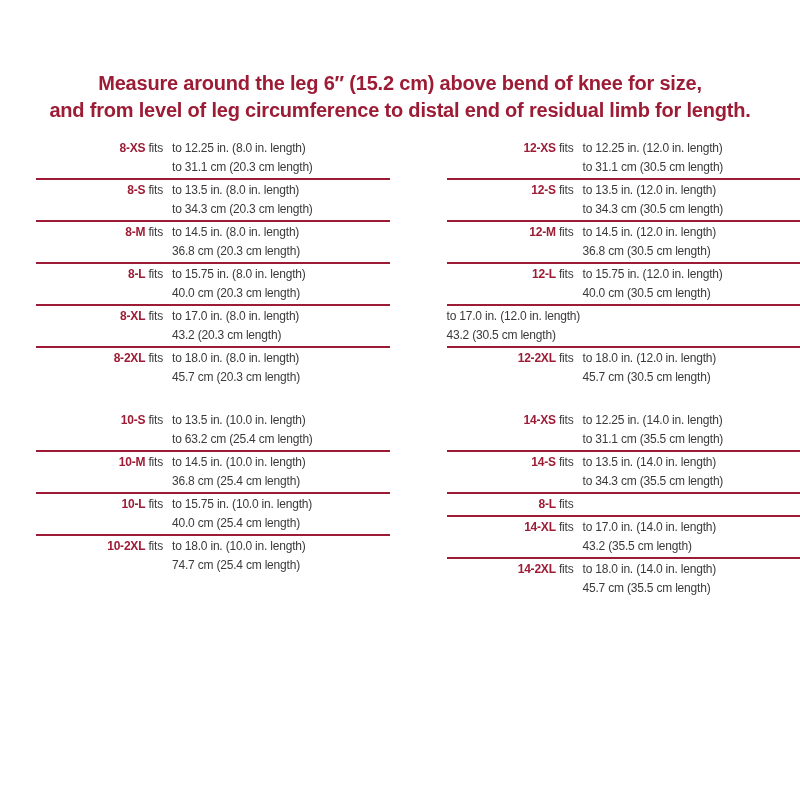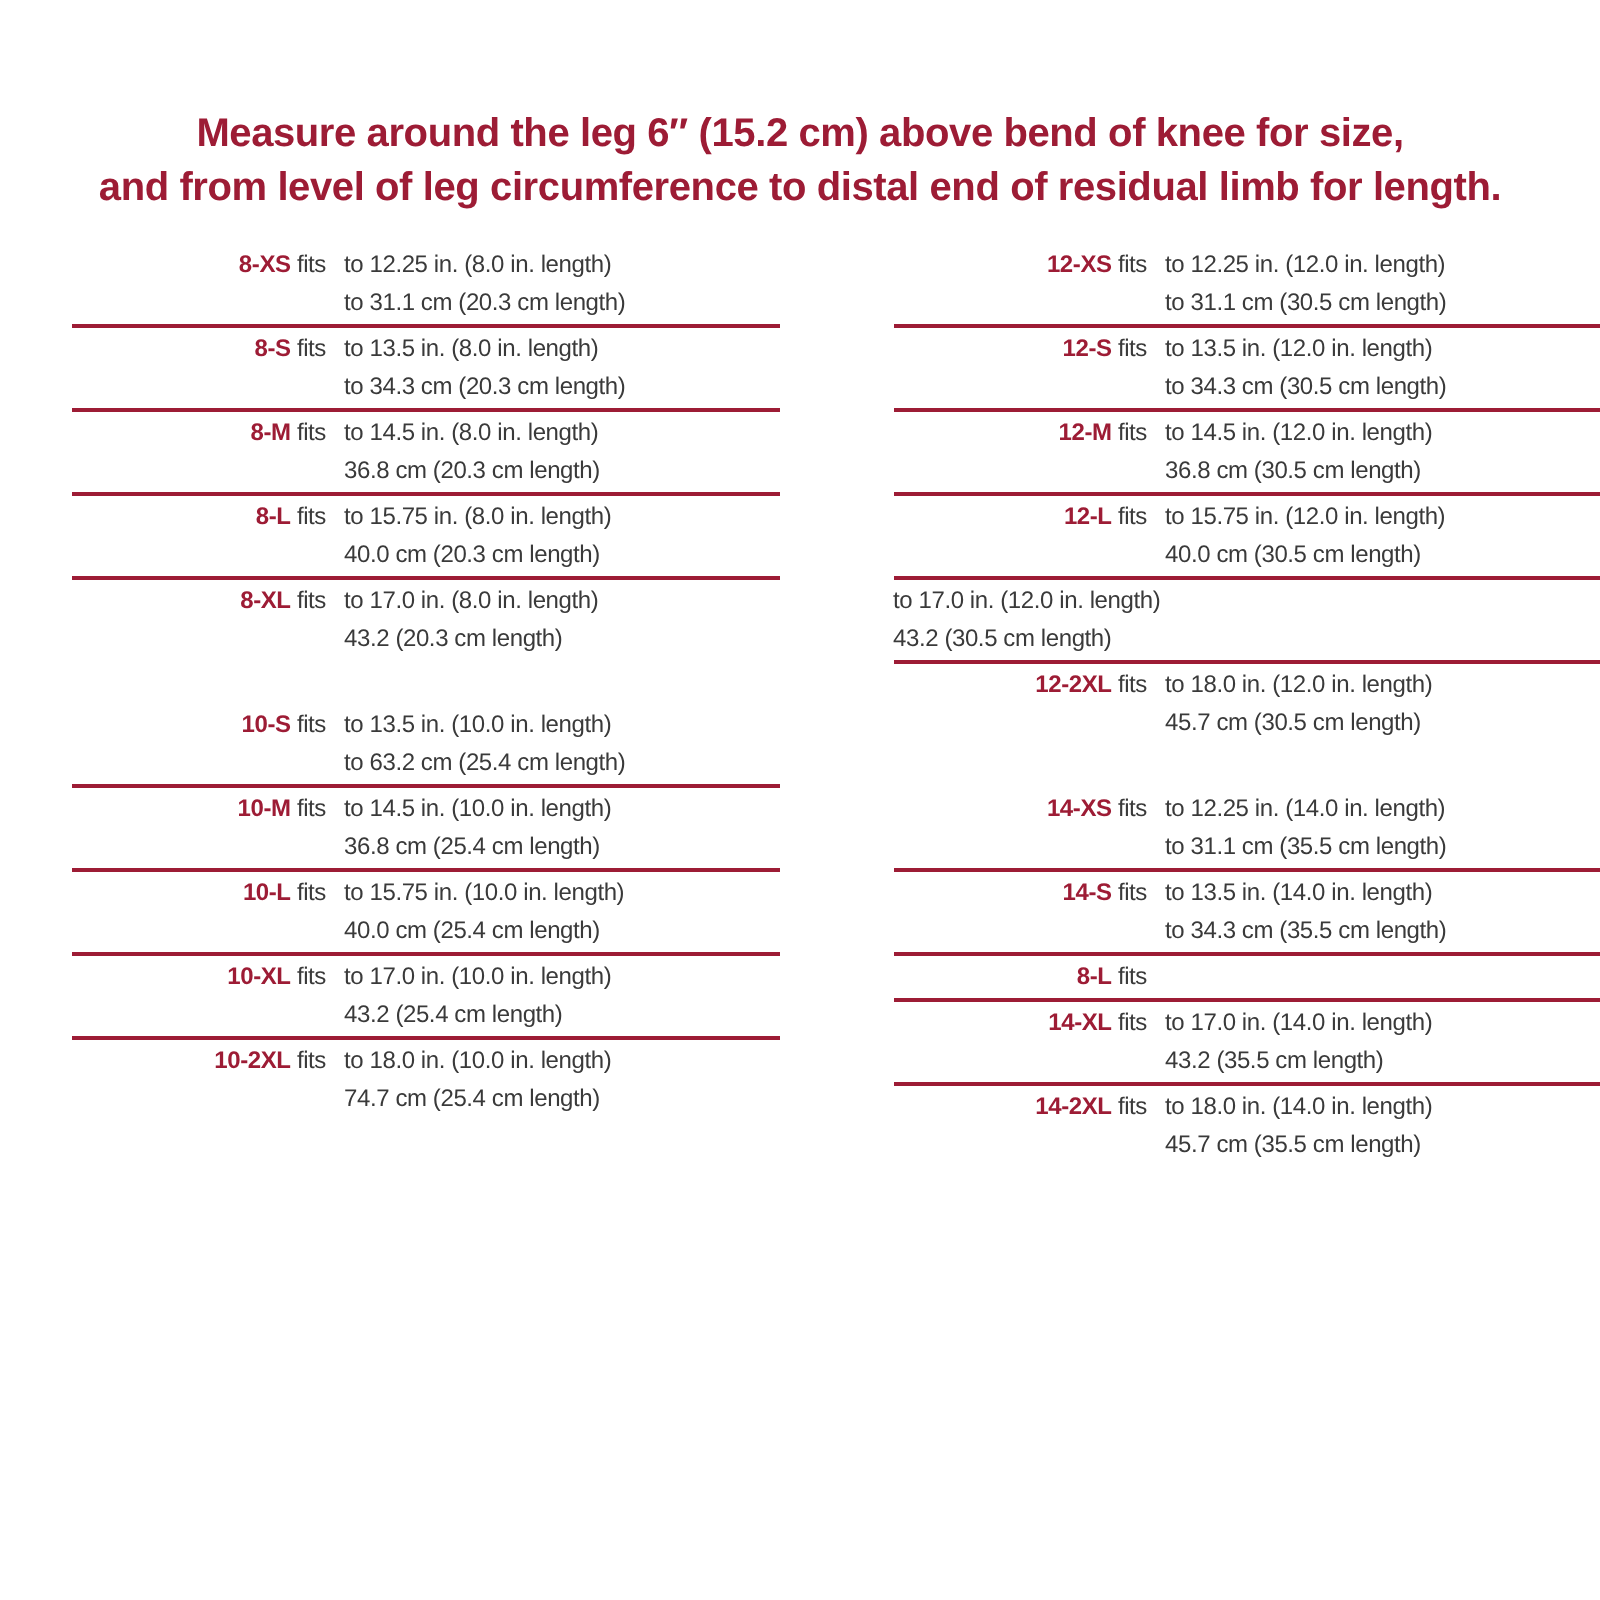--- a/index.html
+++ b/index.html
@@ -17,21 +17,21 @@
     height: 800px;
     font-family: "Liberation Sans", sans-serif;
     color: var(--text);
     overflow: hidden;
   }
   .page {
     width: 800px;
     height: 800px;
   }
   .header {
-    margin-top: 54px;
+    margin-top: 70px;
     text-align: center;
     font-weight: bold;
     font-size: 20px;
     line-height: 27px;
     letter-spacing: -0.2px;
     color: var(--accent);
   }
   .columns {
     display: grid;
     grid-template-columns: 1fr 1fr;
@@ -107,20 +107,27 @@
               <div>40.0 cm (20.3 cm length)</div>
             </div>
           </div>
           <div class="row">
             <div class="label-cell"><span class="size">8-XL</span> <span class="fits">fits</span></div>
             <div class="value-cell">
               <div>to 17.0 in. (8.0 in. length)</div>
               <div>43.2 (20.3 cm length)</div>
             </div>
           </div>
+          <div class="row">
+            <div class="label-cell"><span class="size">8-2XL</span> <span class="fits">fits</span></div>
+            <div class="value-cell">
+              <div>to 18.0 in. (8.0 in. length)</div>
+              <div>45.7 cm (20.3 cm length)</div>
+            </div>
+          </div>
         </div>
       <div class="group gap">
           <div class="row">
             <div class="label-cell"><span class="size">10-S</span> <span class="fits">fits</span></div>
             <div class="value-cell">
               <div>to 13.5 in. (10.0 in. length)</div>
               <div>to 63.2 cm (25.4 cm length)</div>
             </div>
           </div>
           <div class="row">
@@ -128,27 +135,20 @@
             <div class="value-cell">
               <div>to 14.5 in. (10.0 in. length)</div>
               <div>36.8 cm (25.4 cm length)</div>
             </div>
           </div>
           <div class="row">
             <div class="label-cell"><span class="size">10-L</span> <span class="fits">fits</span></div>
             <div class="value-cell">
               <div>to 15.75 in. (10.0 in. length)</div>
               <div>40.0 cm (25.4 cm length)</div>
-            </div>
-          </div>
-          <div class="row">
-            <div class="label-cell"><span class="size">10-XL</span> <span class="fits">fits</span></div>
-            <div class="value-cell">
-              <div>to 17.0 in. (10.0 in. length)</div>
-              <div>43.2 (25.4 cm length)</div>
             </div>
           </div>
           <div class="row">
             <div class="label-cell"><span class="size">10-2XL</span> <span class="fits">fits</span></div>
             <div class="value-cell">
               <div>to 18.0 in. (10.0 in. length)</div>
               <div>74.7 cm (25.4 cm length)</div>
             </div>
           </div>
         </div>

